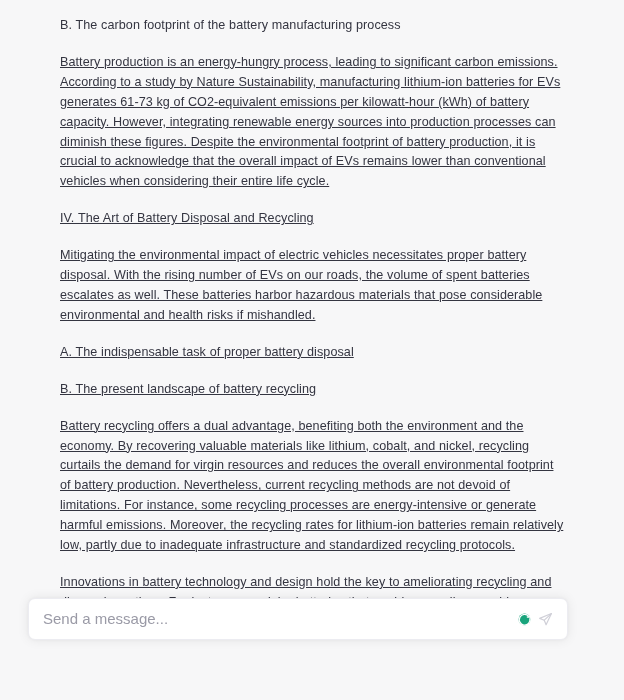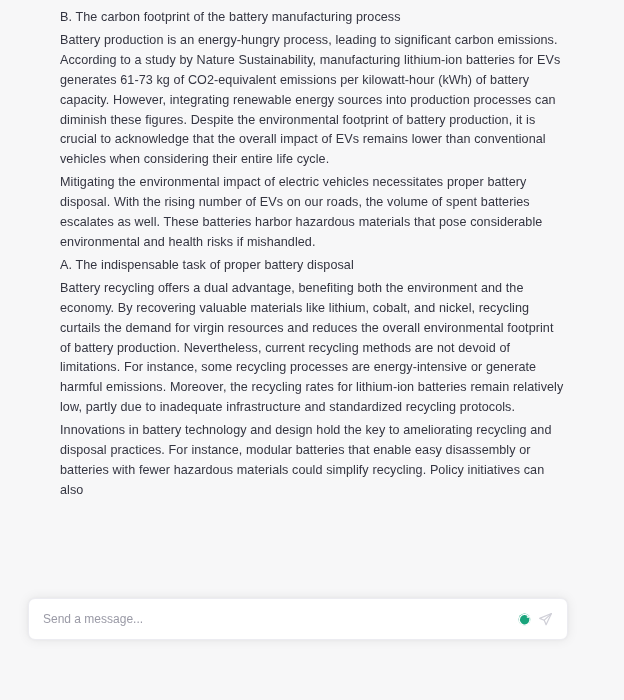--- a/index.html
+++ b/index.html
@@ -20,21 +20,21 @@
     width: 624px;
     height: 700px;
     background: #f7f7f8;
     overflow: hidden;
   }
 
   
   .conversation {
     position: absolute;
     left: 0;
-    top: 0;
+    top: 8px;
     width: 624px;
     height: 632px;
     overflow: hidden;
     background: #f7f7f8;
   }
 
   .message {
     padding: 0;
   }
 
@@ -45,21 +45,22 @@
   .para {
     margin: 0;
     color: #343541;
     font-size: 12.6px;
     line-height: 19.9px;
     letter-spacing: 0.005em;
     word-spacing: 0.01em;
   }
 
   .para + .para {
-    margin-top: 3px;
+    margin-top: 17px;
+    text-decoration: underline;
   }
 
   .para:first-child {
     margin-top: 8px;
   }
 
   
   .regen-wrap {
     position: absolute;
     left: 0;
@@ -135,21 +136,21 @@
     align-items: center;
     padding: 0 12px 0 14px;
   }
 
   .composer-input {
     flex: 1 1 auto;
     border: none;
     outline: none;
     background: transparent;
     font-family: "Liberation Sans", sans-serif;
-    font-size: 12px;
+    font-size: 15px;
     color: #343541;
     padding: 0;
     height: 20px;
     line-height: 20px;
   }
   .composer-input::placeholder {
     color: #9a9aa6;
     opacity: 1;
   }
 
@@ -200,22 +201,24 @@
 </head>
 <body>
 
 <div class="app">
 
   <div class="conversation">
     <div class="message">
       <div class="msg-body">
         <p class="para">B. The carbon footprint of the battery manufacturing process</p>
         <p class="para">Battery production is an energy-hungry process, leading to significant carbon emissions. According to a study by Nature Sustainability, manufacturing lithium-ion batteries for EVs generates 61-73 kg of CO2-equivalent emissions per kilowatt-hour (kWh) of battery capacity. However, integrating renewable energy sources into production processes can diminish these figures. Despite the environmental footprint of battery production, it is crucial to acknowledge that the overall impact of EVs remains lower than conventional vehicles when considering their entire life cycle.</p>
+        <p class="para">IV. The Art of Battery Disposal and Recycling</p>
         <p class="para">Mitigating the environmental impact of electric vehicles necessitates proper battery disposal. With the rising number of EVs on our roads, the volume of spent batteries escalates as well. These batteries harbor hazardous materials that pose considerable environmental and health risks if mishandled.</p>
         <p class="para">A. The indispensable task of proper battery disposal</p>
+        <p class="para">B. The present landscape of battery recycling</p>
         <p class="para">Battery recycling offers a dual advantage, benefiting both the environment and the economy. By recovering valuable materials like lithium, cobalt, and nickel, recycling curtails the demand for virgin resources and reduces the overall environmental footprint of battery production. Nevertheless, current recycling methods are not devoid of limitations. For instance, some recycling processes are energy-intensive or generate harmful emissions. Moreover, the recycling rates for lithium-ion batteries remain relatively low, partly due to inadequate infrastructure and standardized recycling protocols.</p>
         <p class="para">Innovations in battery technology and design hold the key to ameliorating recycling and disposal practices. For instance, modular batteries that enable easy disassembly or batteries with fewer hazardous materials could simplify recycling. Policy initiatives can also</p>
       </div>
     </div>
   </div>
 
   <div class="composer-fade"></div>
 
   <div class="regen-wrap">
     <button class="regen-btn">

